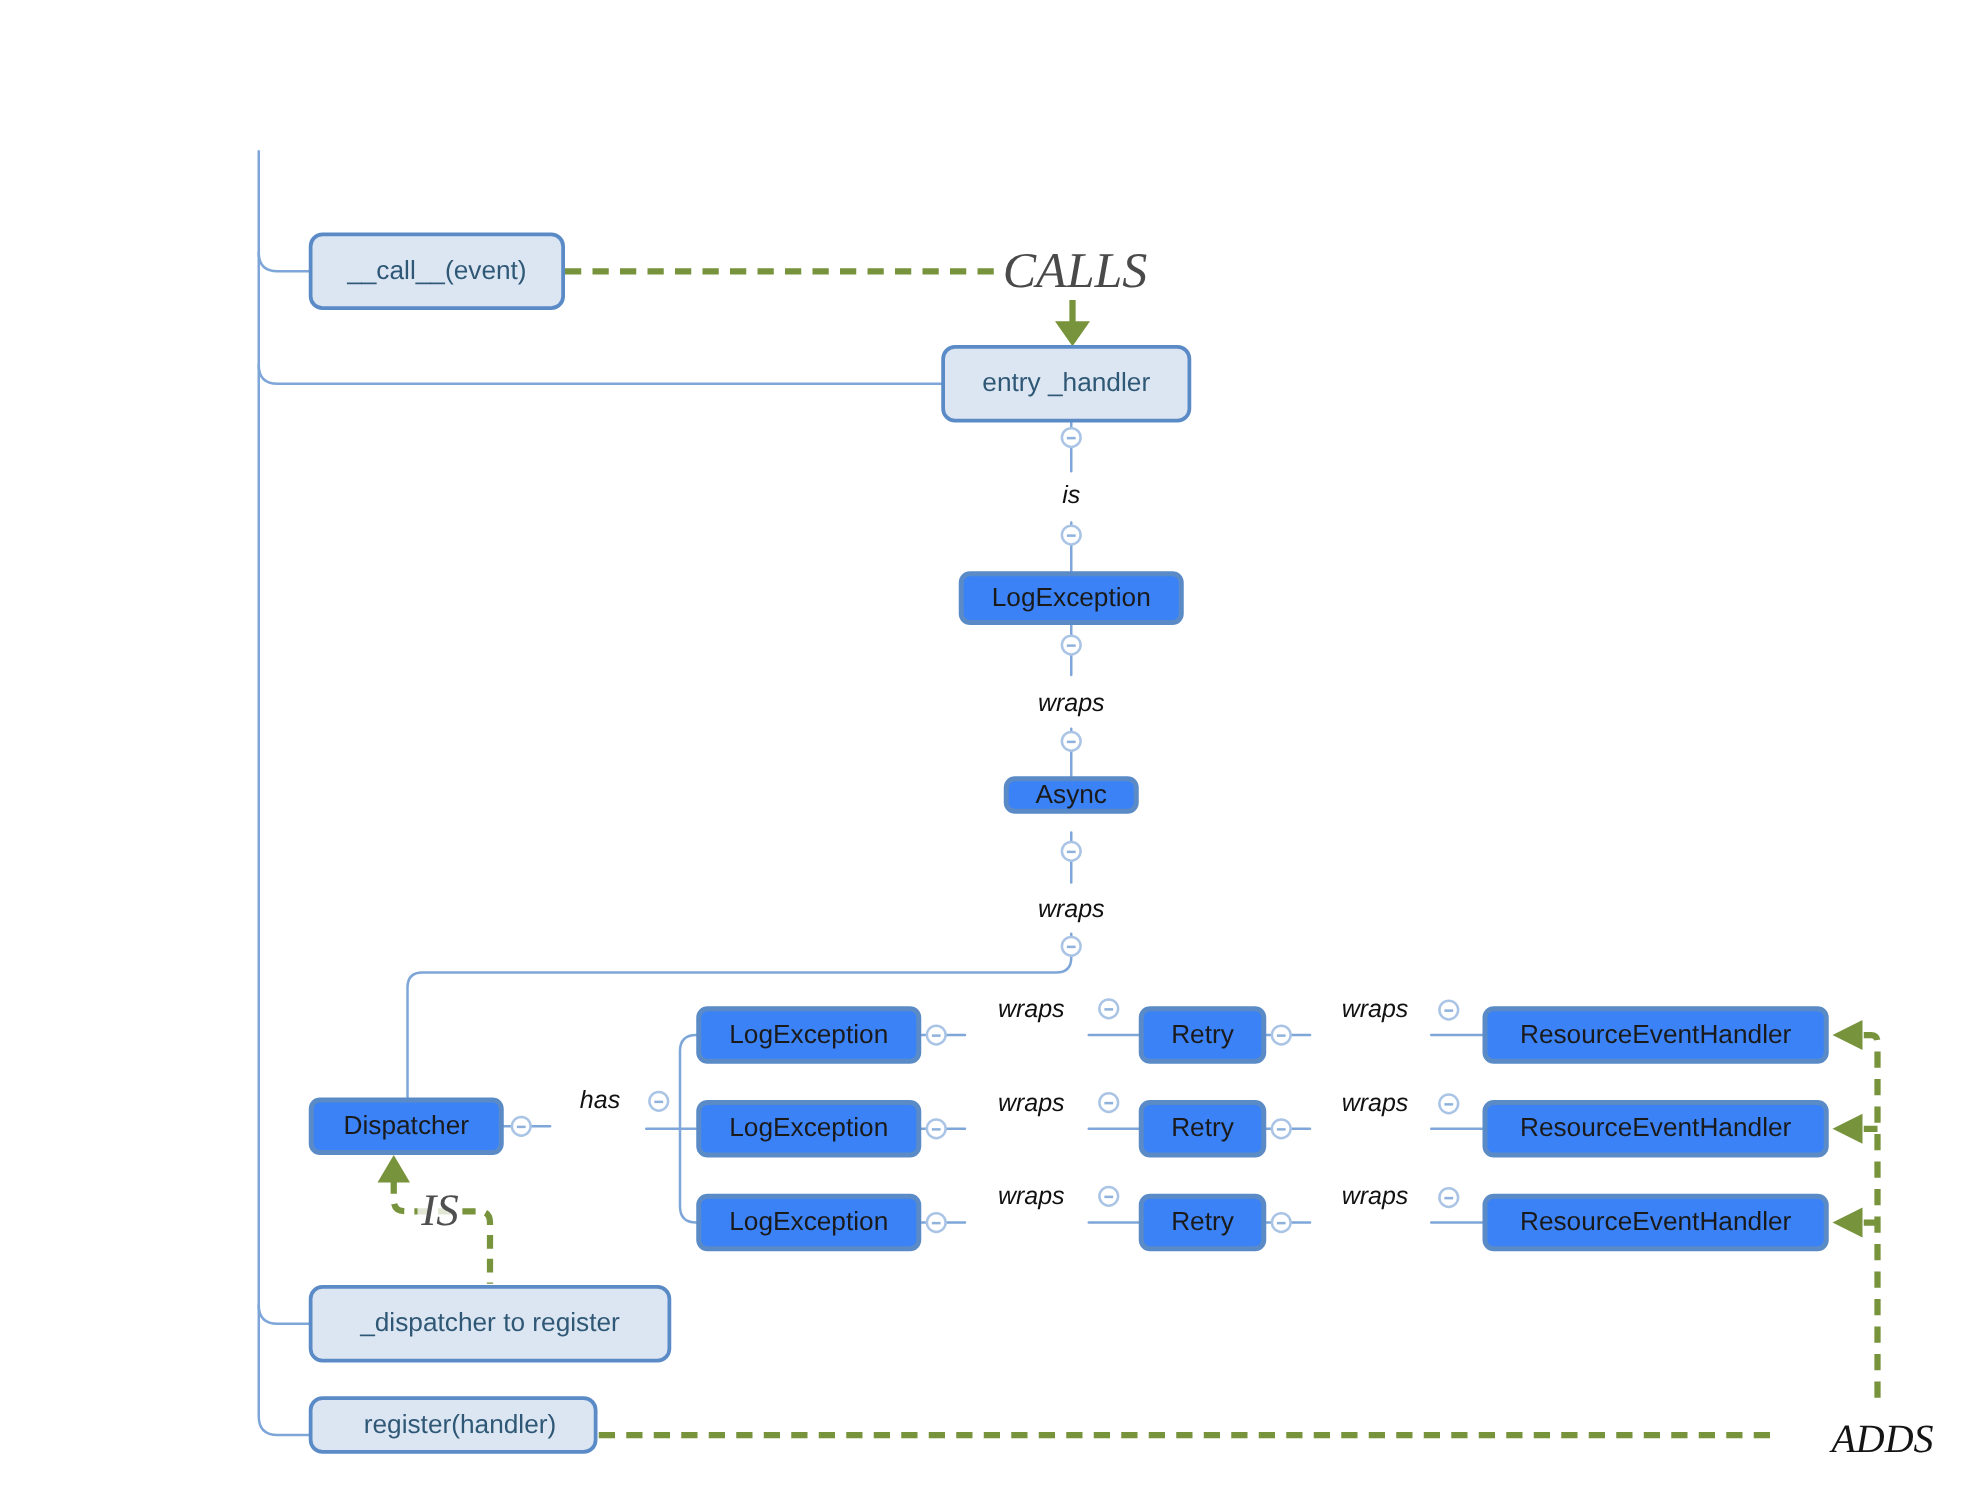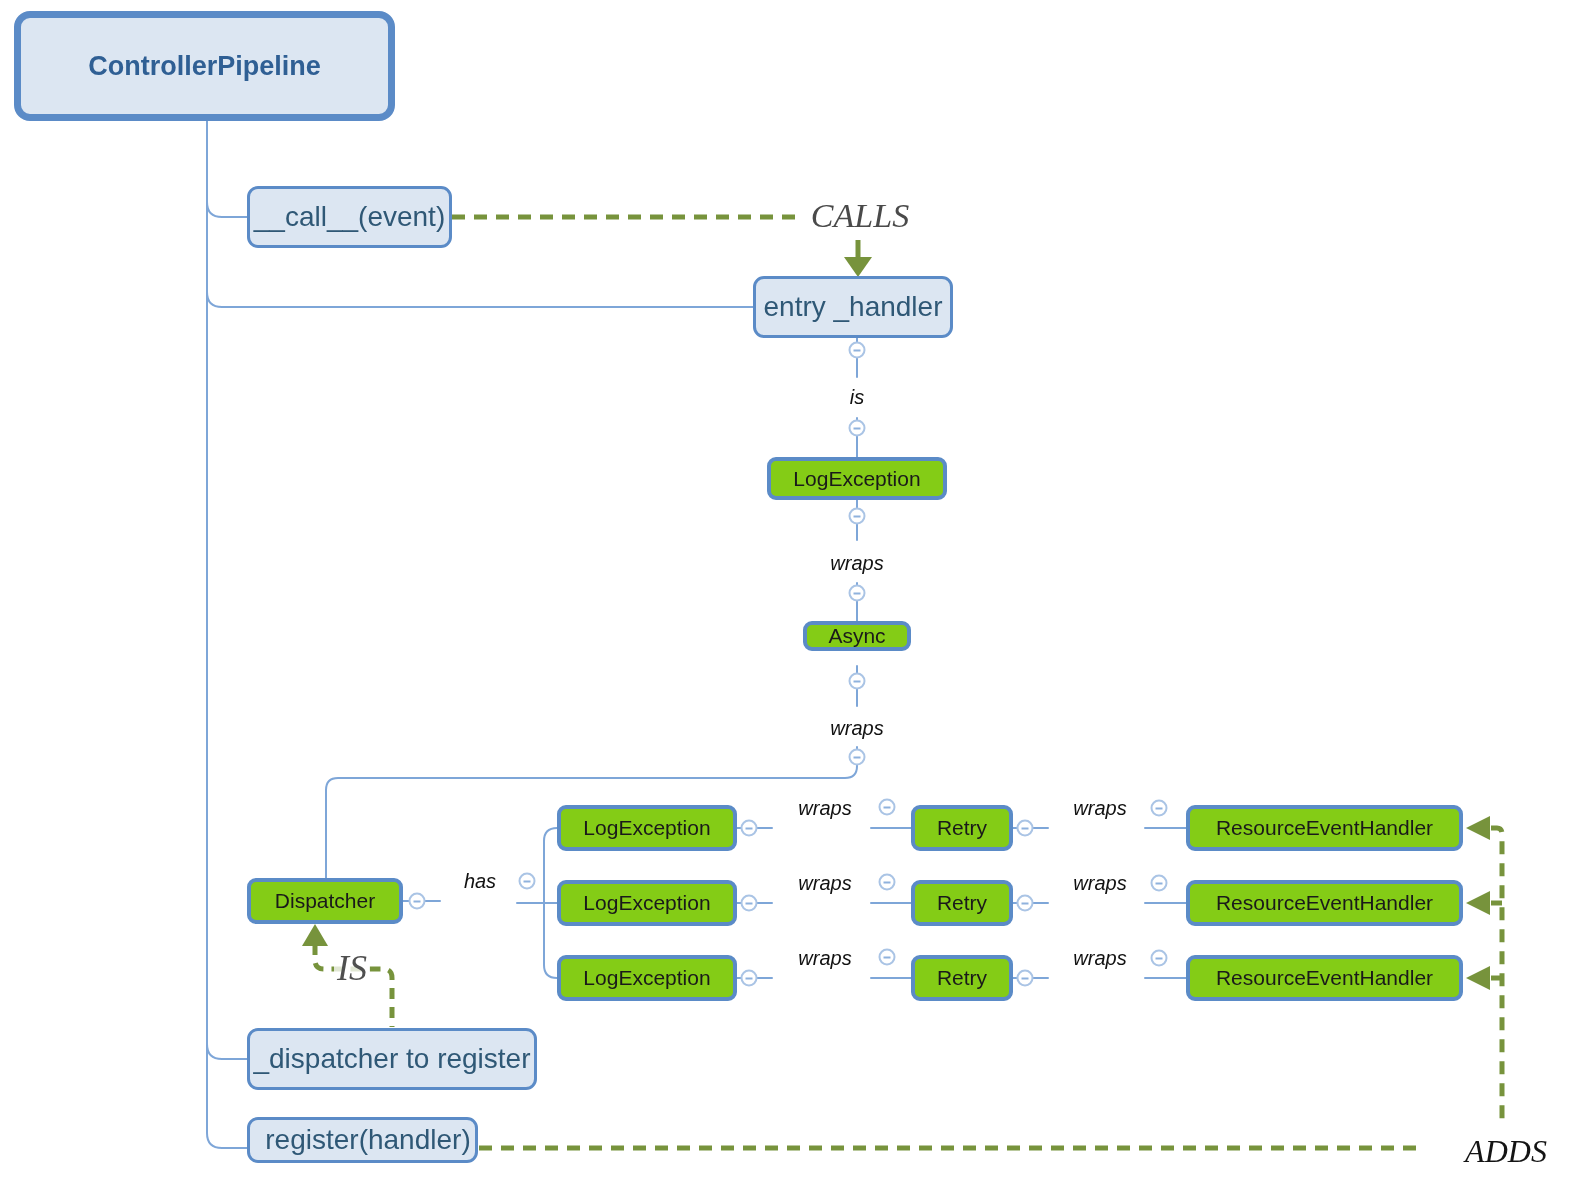--- a/index.html
+++ b/index.html
@@ -1,29 +1,29 @@
 <!DOCTYPE html>
 <html><head>
 <meta charset="utf-8">
 <style>
   html,body{margin:0;padding:0;background:#fff;}
   #canvas{position:relative;width:1574px;height:1202px;background:#fff;overflow:hidden;
           font-family:"Liberation Sans",sans-serif;}
   svg.lines{position:absolute;left:0;top:0;z-index:1;}
   .node{position:absolute;box-sizing:border-box;display:flex;align-items:center;justify-content:center;
         z-index:2;white-space:nowrap;}
-  .blue{background:#dce6f2;border:3px solid #5b8bc7;border-radius:11px;color:#2f5876;font-size:28px;}
-  .gray{background:#84cc16;border:4px solid #5b8bc7;border-radius:9px;color:#1a1a1a;font-size:21px;}
+  .blue{background:#dce6f2;border:3px solid #5b8bc7;border-radius:11px;color:#2f5876;font-size:21px;}
+  .gray{background:#3b82f6;border:4px solid #5b8bc7;border-radius:9px;color:#1a1a1a;font-size:21px;}
   .root{background:#dce6f2;border:7px solid #5b8bc7;border-radius:16px;color:#2f5f94;
         font-weight:bold;font-size:27px;}
   .edge-label{position:absolute;transform:translate(-50%,-50%);font-style:italic;font-size:20px;
         color:#111;z-index:2;white-space:nowrap;}
   .rel-label{position:absolute;transform:translate(-50%,-50%);font-family:"Liberation Serif",serif;
         font-style:italic;z-index:2;white-space:nowrap;}
-  .calls{font-size:34px;color:#4a4a4a;}
+  .calls{font-size:40px;color:#4a4a4a;}
   .adds{font-size:32px;color:#141414;}
   .is{font-size:36px;color:#4f4f4f;background:rgba(255,255,255,0.78);padding:0 3px;}
   .toggle{position:absolute;width:17px;height:17px;border-radius:50%;border:2px solid #aac4e5;
         background:#fff;transform:translate(-50%,-50%);z-index:3;box-sizing:border-box;}
   .toggle::after{content:"";position:absolute;left:3px;right:3px;top:50%;height:2px;margin-top:-1px;
         background:#8fb2dd;}
 </style>
 </head>
 <body>
 
@@ -70,21 +70,20 @@
     </g>
     <g fill="#77933c" stroke="none">
       <polygon points="844,257 872,257 858,277"></polygon>
       <polygon points="302,946 328,946 315,924"></polygon>
       <polygon points="1490,816 1490,840 1466,828"></polygon>
       <polygon points="1490,891 1490,915 1466,903"></polygon>
       <polygon points="1490,966 1490,990 1466,978"></polygon>
     </g>
   </svg>
 
-  <div class="node root" style="left:14px;top:11px;width:381px;height:110px;">ControllerPipeline</div>
 
   <div class="node blue" style="left:247px;top:186px;width:205px;height:62px;">__call__(event)</div>
 
   <div class="node blue" style="left:753px;top:276px;width:200px;height:62px;">entry _handler</div>
 
   <div class="node gray" style="left:767px;top:457px;width:180px;height:43px;">LogException</div>
 
   <div class="node gray" style="left:803px;top:621px;width:108px;height:30px;">Async</div>
 
   <div class="node gray" style="left:247px;top:878px;width:156px;height:46px;">Dispatcher</div>

